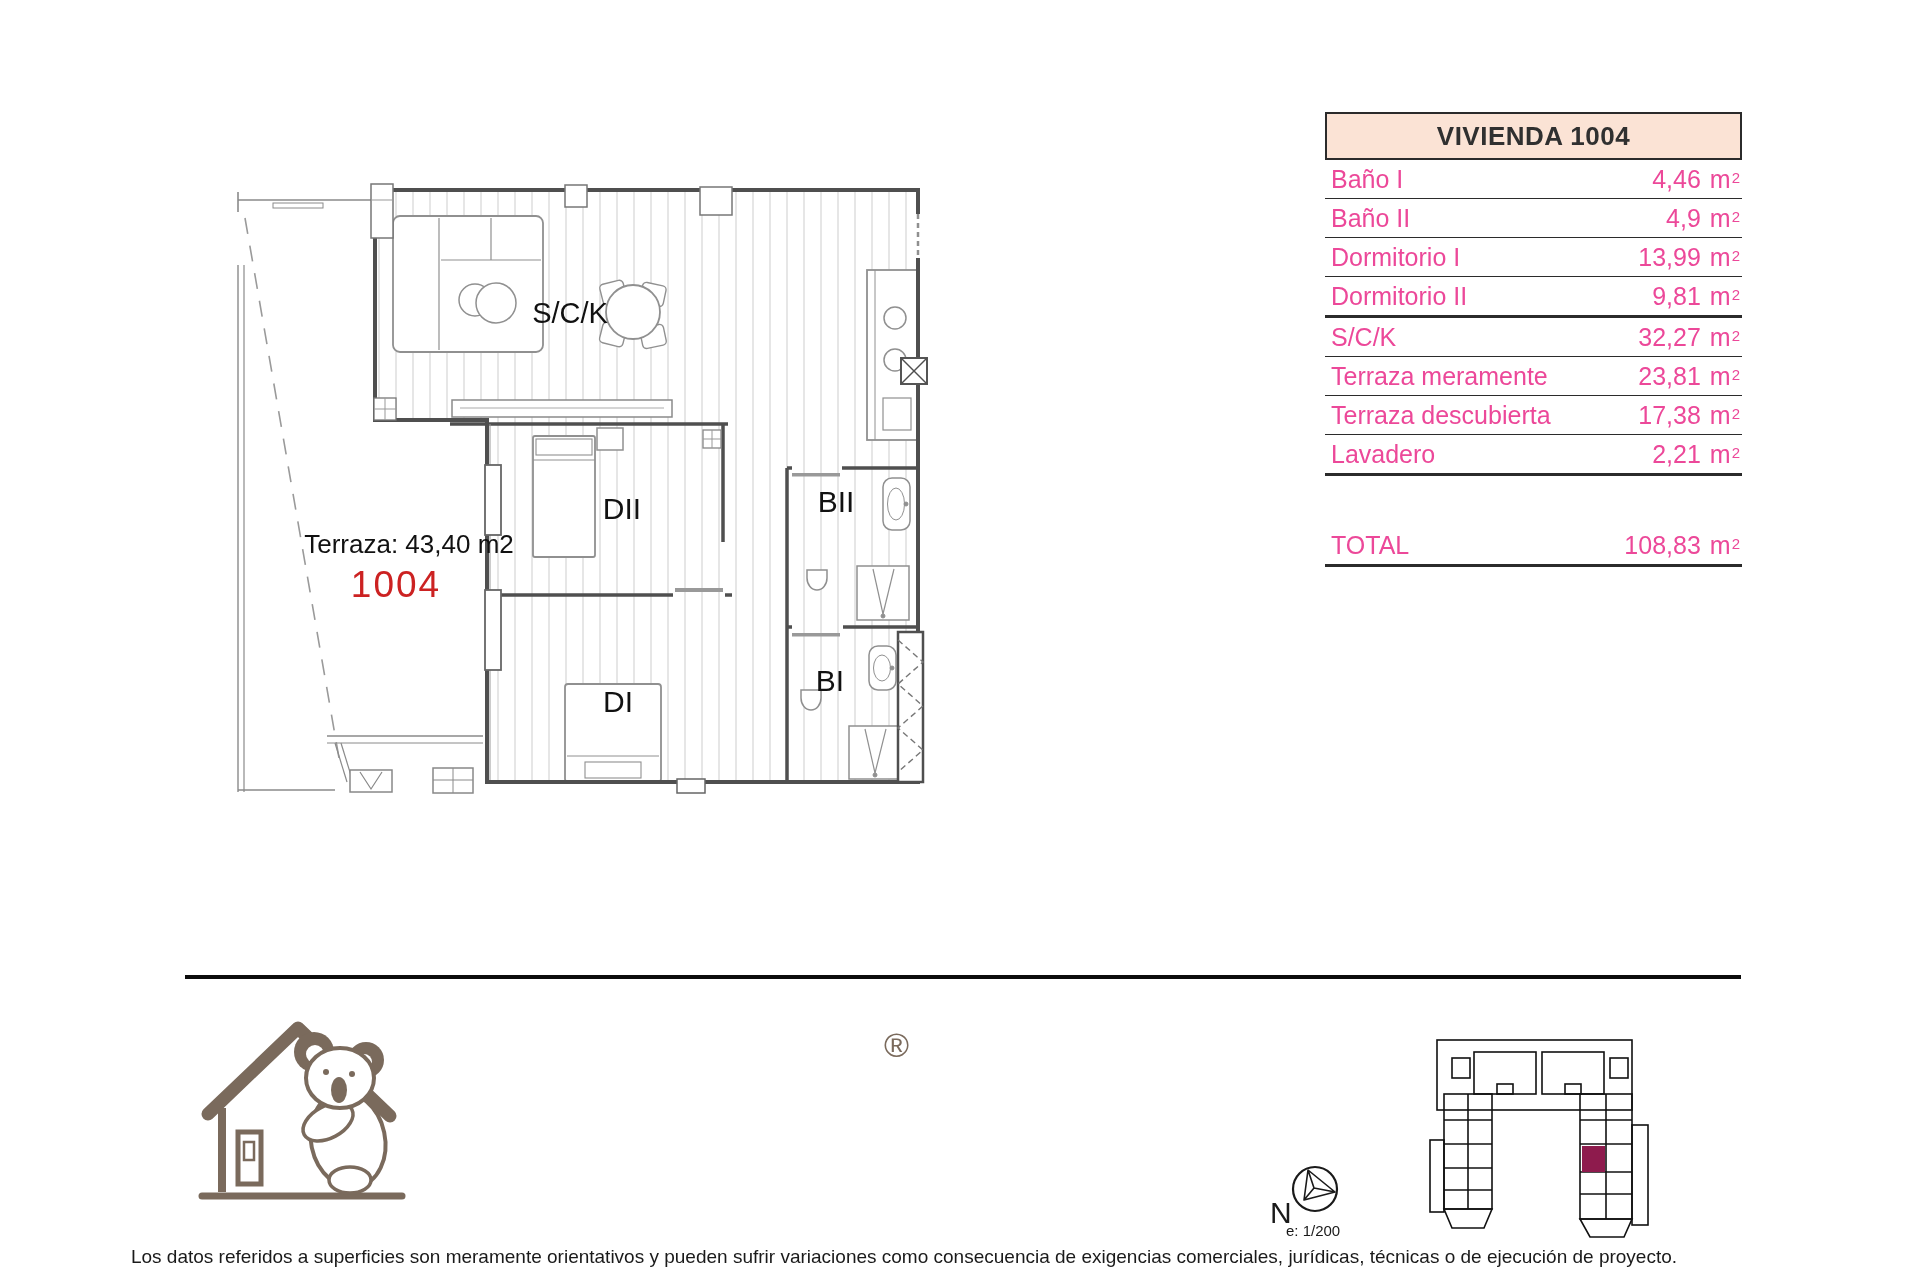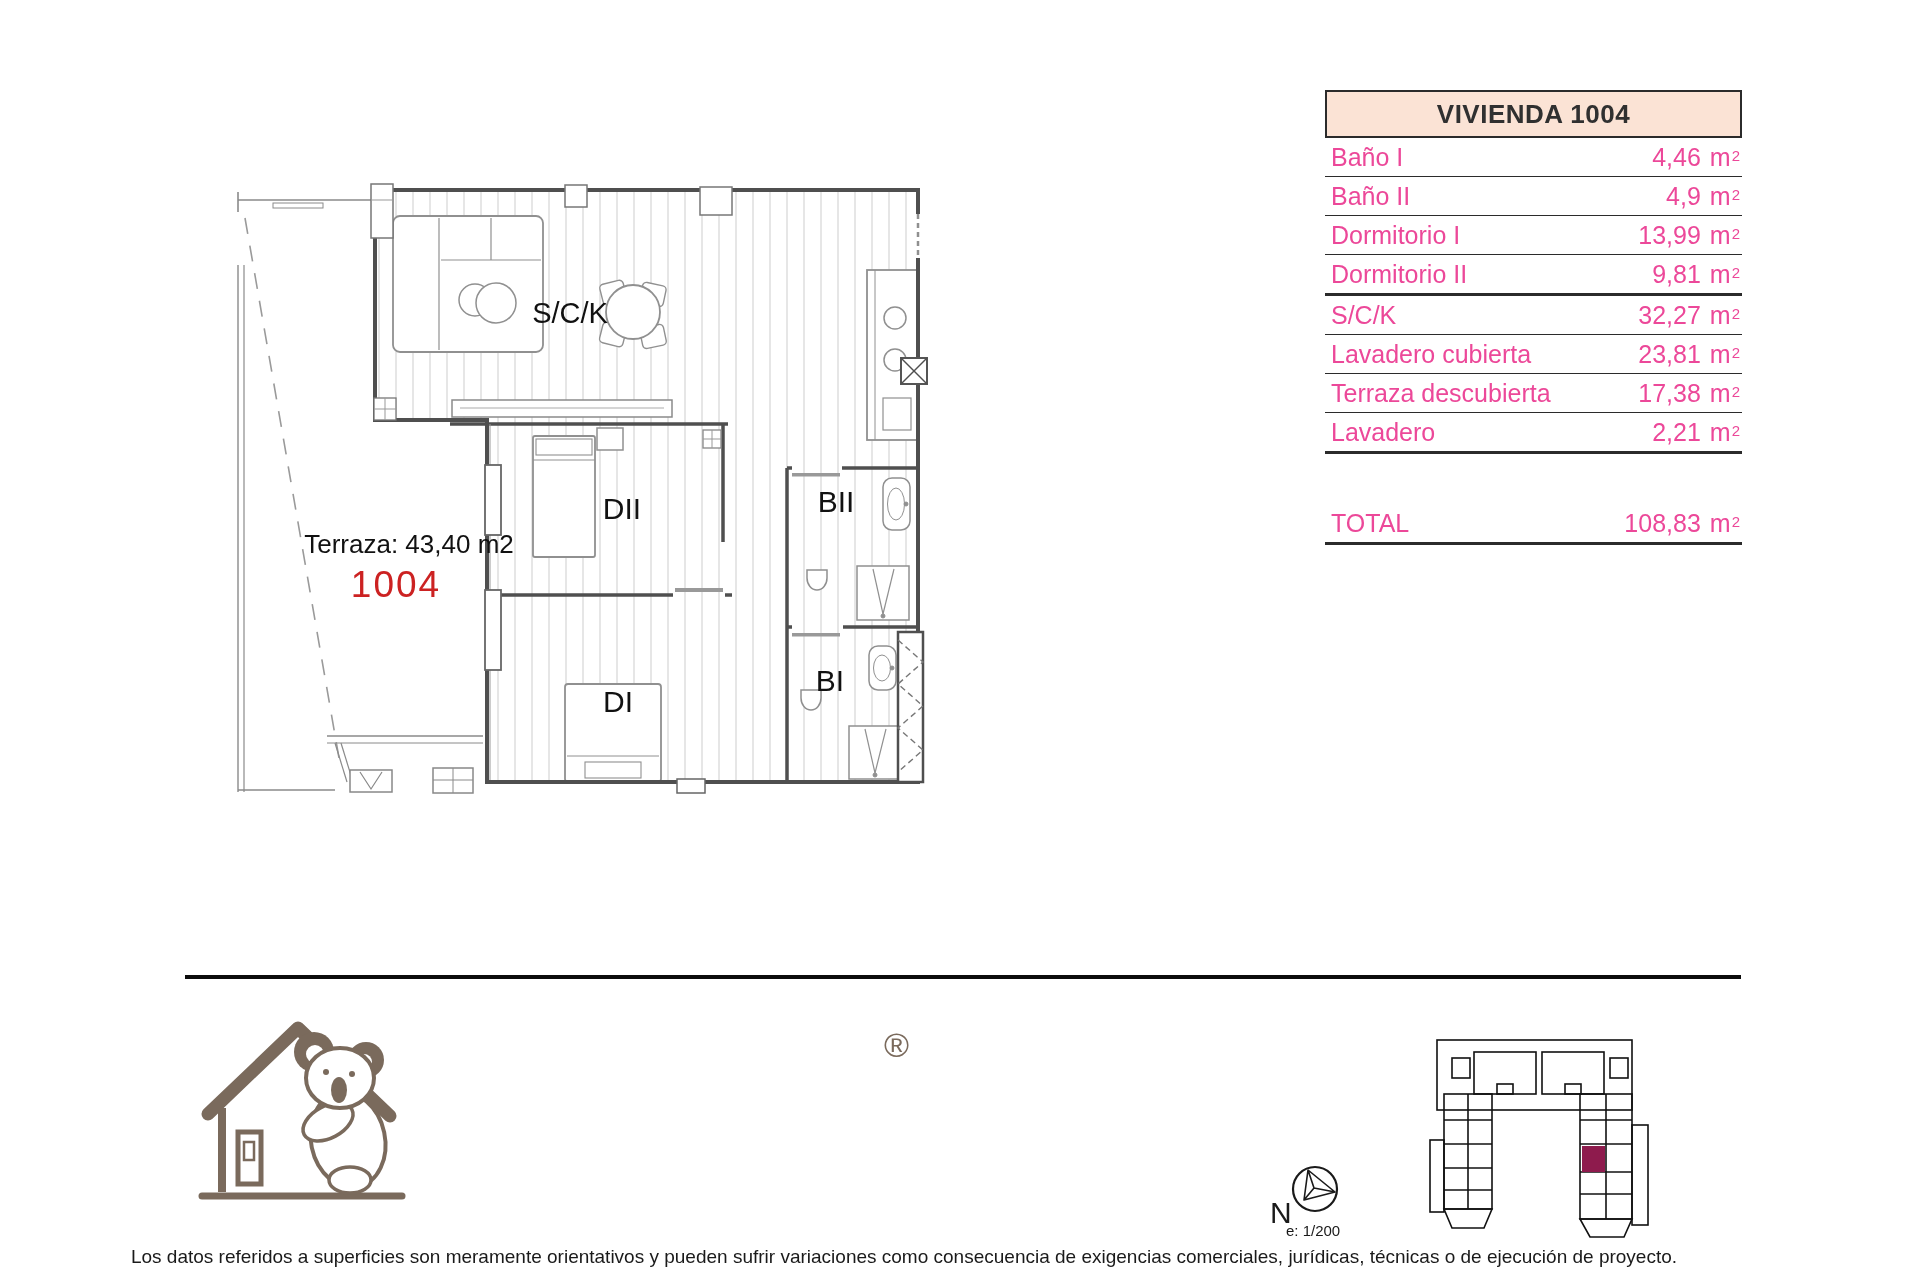--- a/index.html
+++ b/index.html
@@ -1,21 +1,21 @@
 <!DOCTYPE html>
 <html><head>
 <meta charset="utf-8">
 <style>
   html,body{margin:0;padding:0;background:#e8e8e8;}
   #canvas{position:relative;width:1920px;height:1280px;background:#ffffff;overflow:hidden;
           font-family:"Liberation Sans",sans-serif;color:#1c1c1c;}
   .abs{position:absolute;}
 
   
-  #area-table{position:absolute;left:1325px;top:90px;width:417px;}
+  #area-table{position:absolute;left:1325px;top:112px;width:417px;}
   .t-header{height:44px;border:2.5px solid #2b2b2b;background:#fbe3d5;
             display:flex;align-items:center;justify-content:center;
             font-size:26px;font-weight:bold;color:#303030;letter-spacing:0.5px;}
   .t-row{height:38px;display:flex;align-items:center;justify-content:space-between;
          border-bottom:1.5px solid #2b2b2b;font-size:25px;color:#ec4899;padding:0 2px 0 6px;}
   .t-row.thick{border-bottom-width:3px;}
   .t-gap{height:50px;}
   .t-row.total{border-bottom-width:3px;gap:15px;}
   .t-val{display:flex;align-items:center;}
   .t-val .unit{margin-left:9px;}
@@ -209,21 +209,21 @@
     </div>
     <div class="t-row">
       <span>S/C/K</span>
       <span class="t-val">
           <span>32,27</span>
           <span class="unit">m</span>
           <sup>2</sup>
         </span>
     </div>
     <div class="t-row">
-      <span>Lavadero cubierta</span>
+      <span>Terraza meramente</span>
       <span class="t-val">
           <span>23,81</span>
           <span class="unit">m</span>
           <sup>2</sup>
         </span>
     </div>
     <div class="t-row">
       <span>Terraza descubierta</span>
       <span class="t-val">
           <span>17,38</span>

